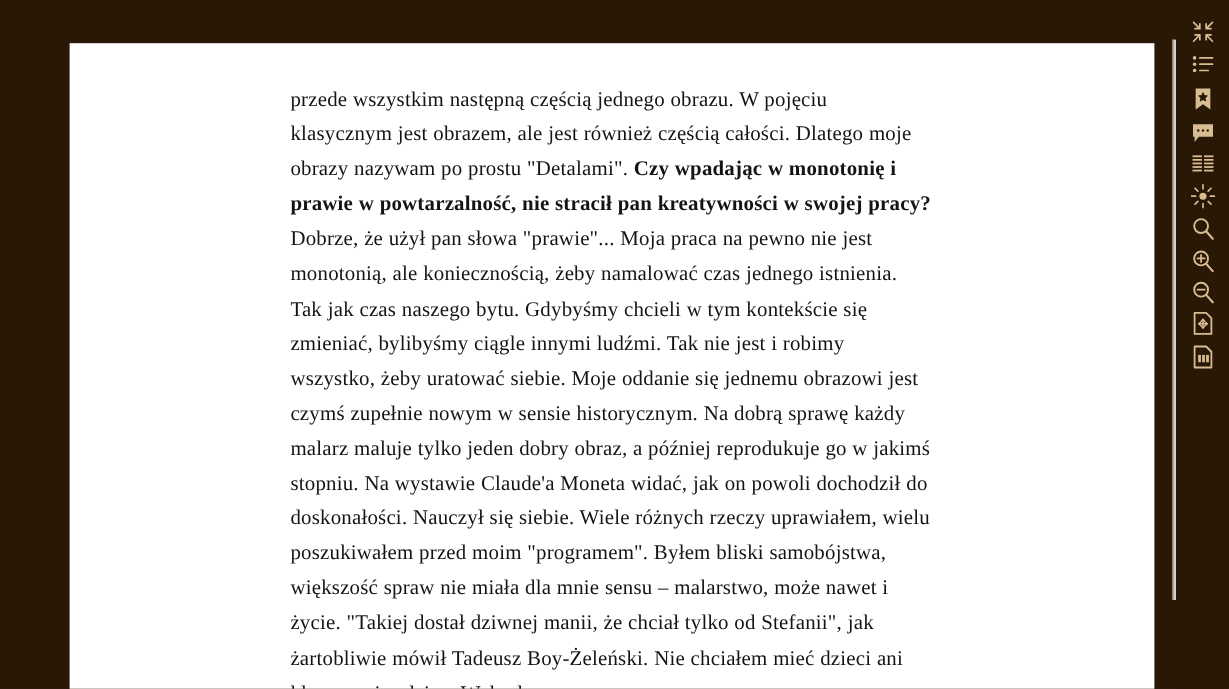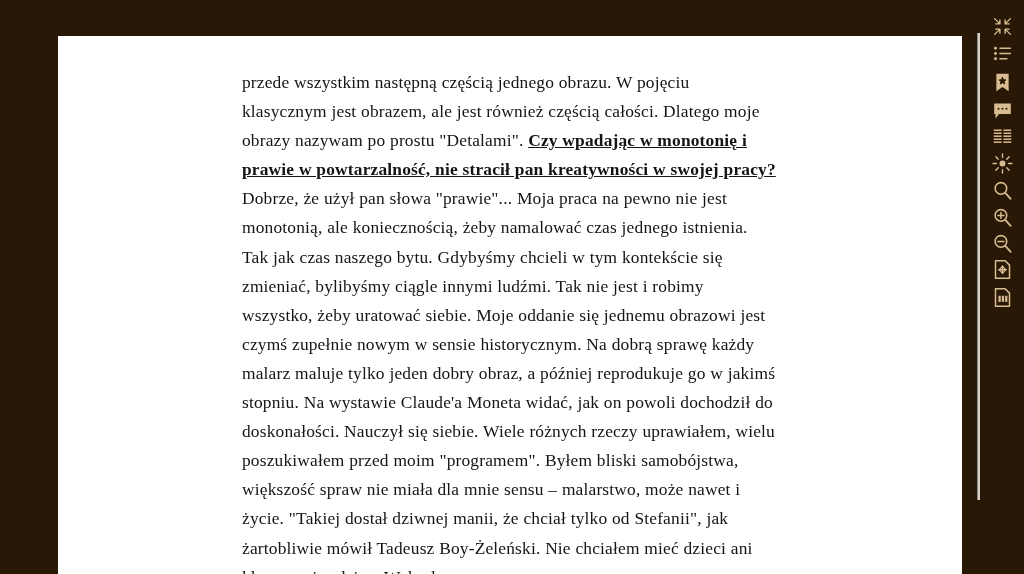--- a/index.html
+++ b/index.html
@@ -46,21 +46,20 @@
     font-size: 17.4px;
     line-height: 29.1px;
     color: #141414;
     text-align: left;
     letter-spacing: 0.01em;
     word-spacing: 0.01em;
   }
   .doc-par b,
   .q-bold {
     font-weight: 700;
-    text-decoration: underline;
   }
 
   
   #side-rail {
     position: absolute;
     right: 0;
     top: 0;
     width: 44px;
     height: 574px;
     background: #2a1806;

